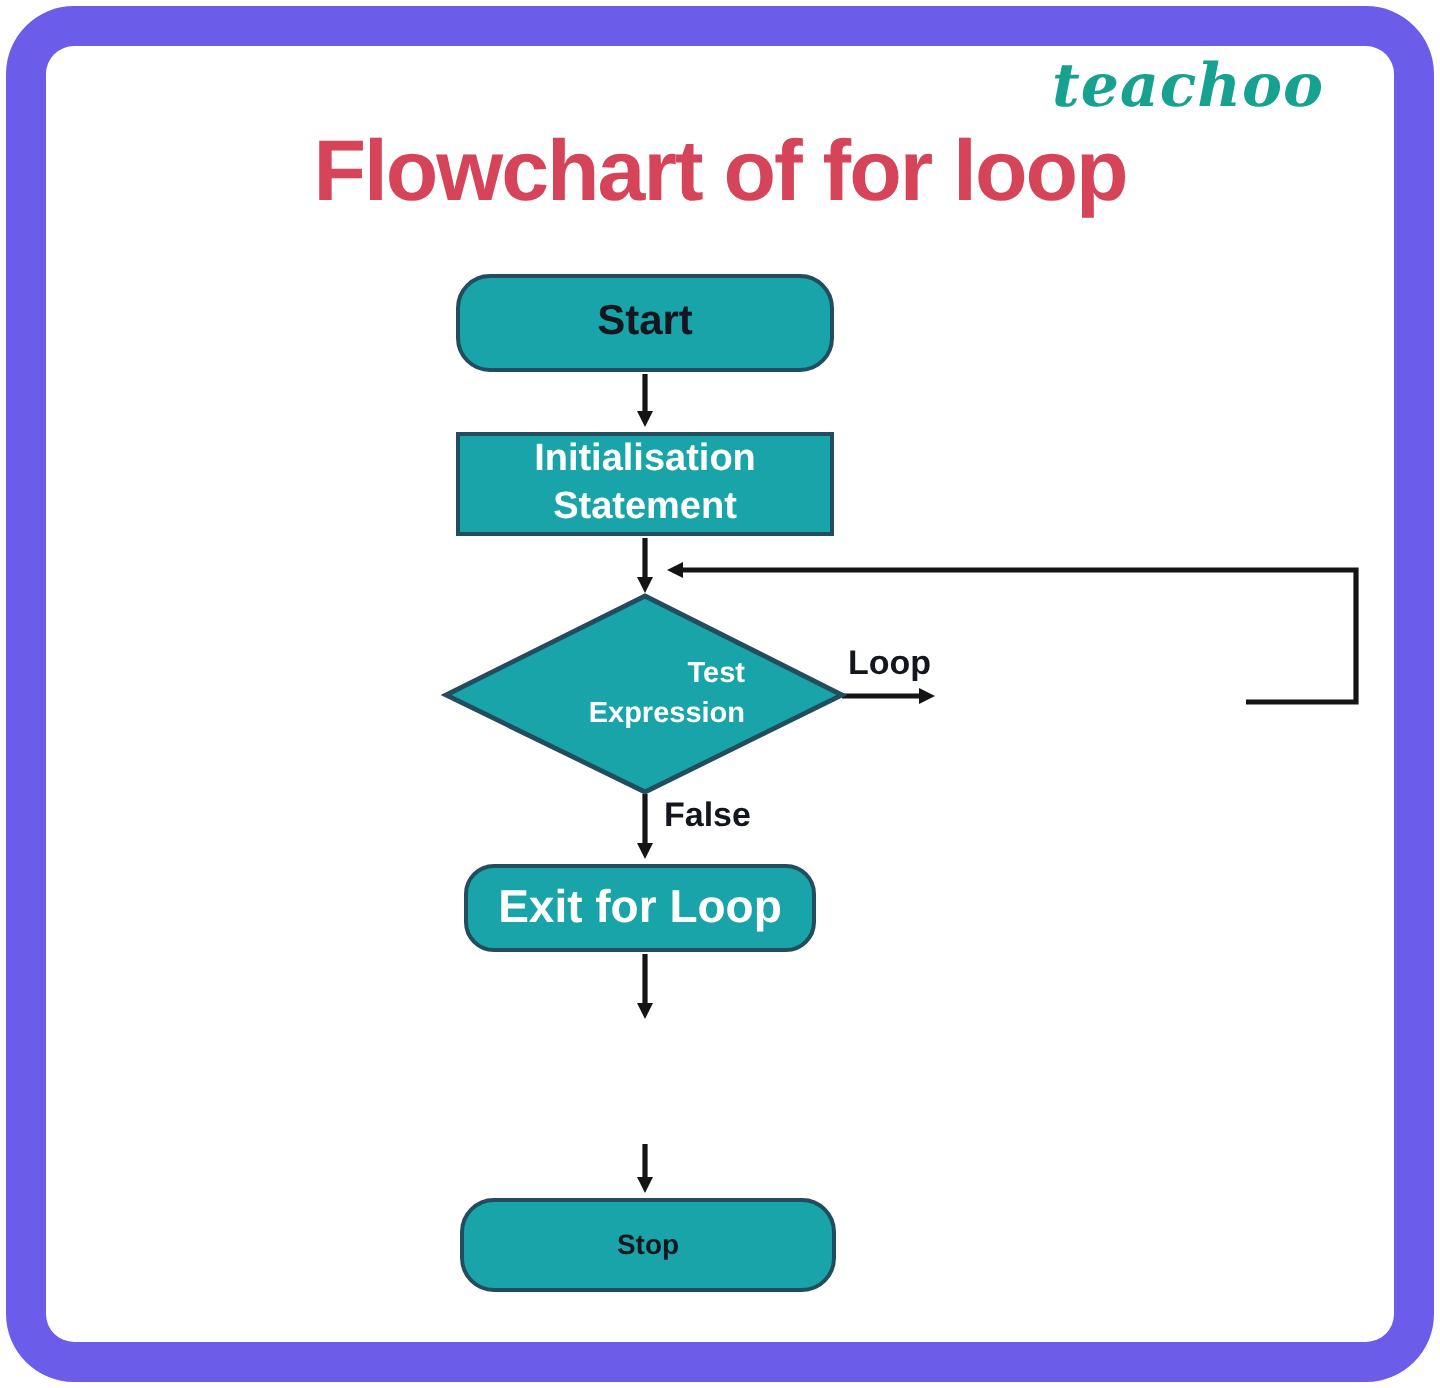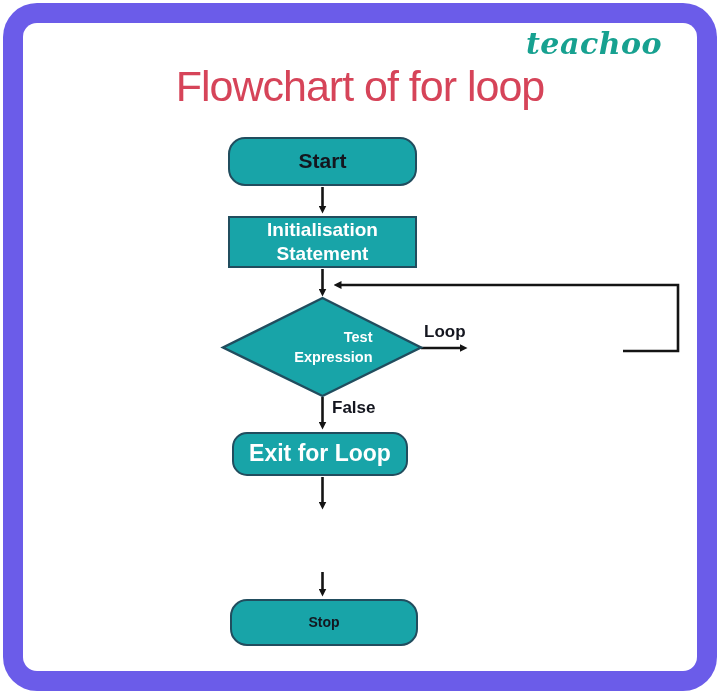--- a/index.html
+++ b/index.html
@@ -36,21 +36,21 @@
     color: var(--logo, #17a190);
   }
   .title {
     position: absolute;
     top: 62px;
     left: 23px;
     width: 674px;
     margin: 0;
     text-align: center;
     font-size: 43px;
-    font-weight: normal;
+    font-weight: bold;
     letter-spacing: -1px;
     color: var(--title, #d64459);
   }
   svg.wires { position: absolute; left: 0; top: 0; width: 720px; height: 694px; }
   .wire { stroke: var(--arrow, #141414); stroke-width: 2.6; fill: none; }
   .arrowhead { fill: var(--arrow, #141414); }
   .diamond-shape {
     fill: var(--node_fill, #18a4a8);
     stroke: var(--node_border, #214d5e);
     stroke-width: 2.4;

